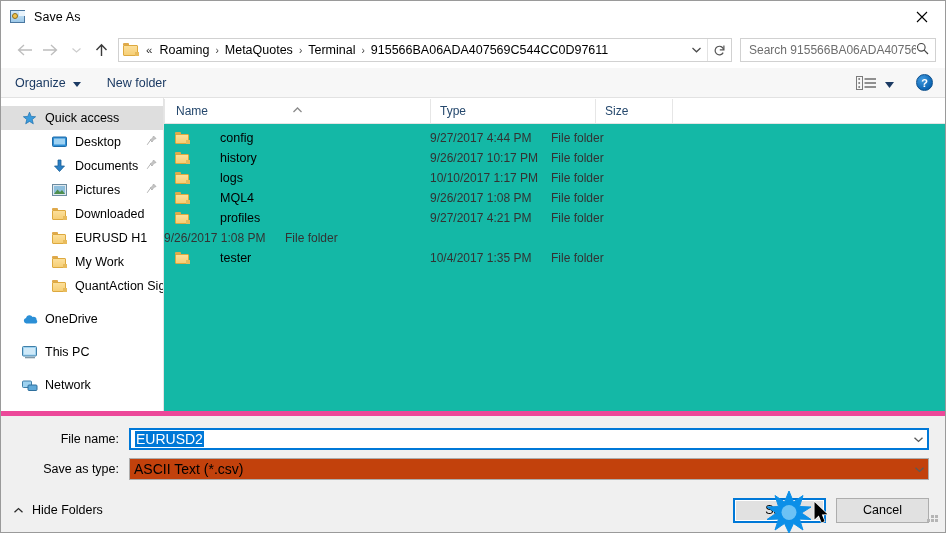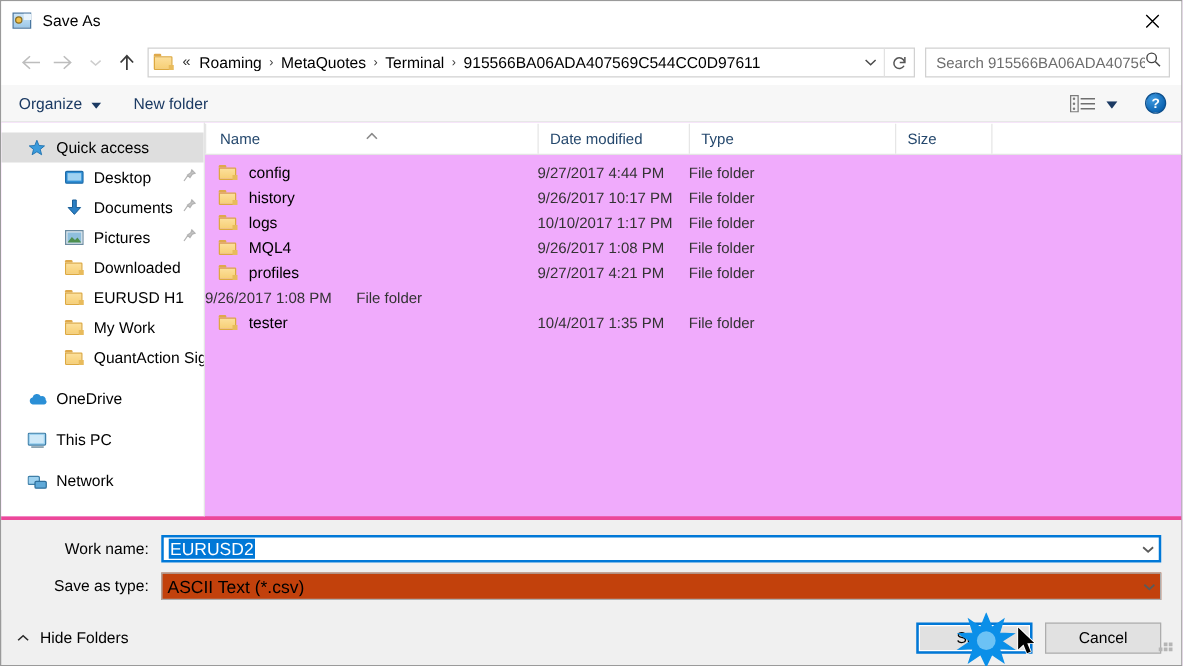--- a/index.html
+++ b/index.html
@@ -116,22 +116,22 @@
     width: 17px; height: 17px; border-radius: 50%;
     background: radial-gradient(circle at 35% 30%, #3f9ae0, #0a62b0 75%);
     border: 1px solid #0d4f8c;
     color: #fff; font-size: 11px; font-weight: bold;
     display: flex; align-items: center; justify-content: center;
     margin-left: 14px;
   }
 
   
   .body {
-    flex: 1 1 auto; display: flex; background: #f0abfc; min-height: 0;
-    border-bottom: 3px solid #ec4899;
+    flex: 1 1 auto; display: flex; background: #14b8a6; min-height: 0;
+    border-bottom: 5px solid #ec4899;
   }
   .sidebar {
     width: 163px; flex: 0 0 163px; background: #fff;
     border-right: 1px solid #e4e4e4; padding-top: 8px;
     overflow: hidden;
   }
   .side-item {
     height: 24px; display: flex; align-items: center;
     font-size: 12.5px; color: #000; padding-right: 6px; white-space: nowrap;
   }
@@ -177,21 +177,21 @@
     white-space: nowrap;
   }
   .col:first-child { border-left: 0; }
   .c-name { width: 266px; flex: 0 0 266px; padding-left: 11px; }
   .c-date { width: 121px; flex: 0 0 121px; }
   .c-type { width: 117px; flex: 0 0 117px; }
   .c-size { width: 77px; flex: 0 0 77px; margin-left: 48px; }
   .c-end  { flex: 1 1 auto; }
   .rows { flex: 1 1 auto; padding-top: 4px; overflow: hidden; }
   .row { height: 20px; display: flex; align-items: center; font-size: 12.5px; color: #000; }
-  .row .cell { display: flex; align-items: center; white-space: nowrap; }
+  .row .cell { display: flex; align-items: center; white-space: nowrap; gap: 21px; }
   .r-name { width: 266px; flex: 0 0 266px; padding-left: 11px; }
   .r-name .folder { margin-right: 9px; flex: 0 0 15px; }
   .r-date { width: 121px; flex: 0 0 121px; color: #333; font-size: 12px; }
   .r-type { width: 117px; flex: 0 0 117px; color: #333; font-size: 12px; }
   .r-size { width: 77px; flex: 0 0 77px; color: #333; font-size: 12px; }
 
   
   .form {
     background: #f0f0f0; padding: 12px 16px 0 16px; flex: 0 0 auto;
   }
@@ -496,21 +496,20 @@
     </div>
 
     <div class="filepane">
       <div class="colheader">
         <span class="sortcaret">
           <svg width="11" height="6" viewBox="0 0 11 6">
               <path d="M1.5 5 L5.5 1 L9.5 5" stroke="#8a8a8a" stroke-width="1.3" fill="none"></path>
             </svg>
         </span>
         <div class="col c-name">Name</div>
-        <div class="col c-date">Date modified</div>
         <div class="col c-type">Type</div>
         <div class="col c-size">Size</div>
         <div class="col c-end"></div>
       </div>
 
       <div class="rows">
         <div class="row">
           <div class="cell r-name">
             <span class="folder">
                 <span class="tab"></span>
@@ -592,21 +591,21 @@
           <div class="cell r-date">10/4/2017 1:35 PM</div>
           <div class="cell r-type">File folder</div>
           <div class="cell r-size"></div>
         </div>
       </div>
     </div>
   </div>
 
   <div class="form">
     <div class="frow">
-      <div class="flabel">Work name:</div>
+      <div class="flabel">File name:</div>
       <div class="combo focused">
         <div class="val"><span class="sel">EURUSD2</span></div>
         <div class="caret">
           <svg width="11" height="7" viewBox="0 0 11 7">
               <path d="M1.5 1.8 L5.5 5.4 L9.5 1.8" stroke="#5a5a5a" stroke-width="1.4" fill="none"></path>
             </svg>
         </div>
       </div>
     </div>
     <div class="frow">

